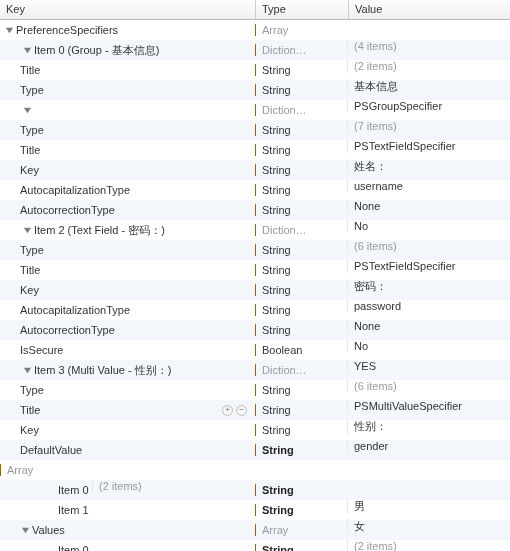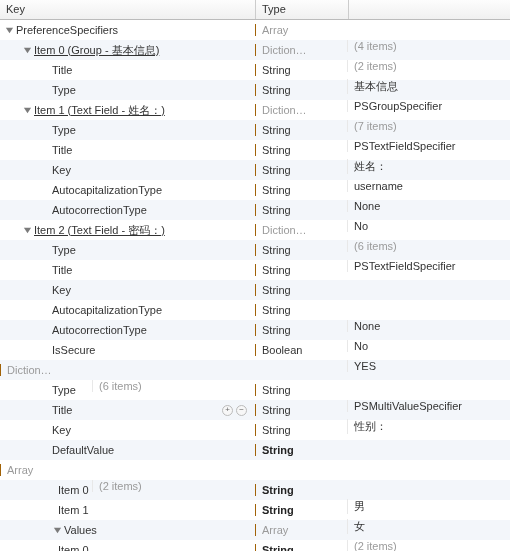--- a/index.html
+++ b/index.html
@@ -63,22 +63,22 @@
     height: 10px;
     display: inline-flex;
     align-items: center;
     justify-content: center;
     margin-right: 2px;
     color: #7b7b7b;
     font-size: 9px;
   }
   .tri svg { width: 9px; height: 9px; }
   .indent-0 { padding-left: 4px; }
-  .indent-1 { padding-left: 22px; text-decoration: underline; }
-  .indent-2 { padding-left: 52px; }
+  .indent-1 { padding-left: 22px; }
+  .indent-2 { padding-left: 20px; }
   .indent-3 { padding-left: 58px; text-align: right; }
   .pm {
     display: inline-flex;
     gap: 3px;
     margin-left: auto;
     margin-right: 4px;
   }
   .pm span {
     width: 11px; height: 11px;
     border-radius: 50%;
@@ -93,20 +93,21 @@
   }
 </style>
 </head>
 <body>
 
 <div class="header">
   <div class="col-key">Key</div>
   <div class="col-divider"></div>
   <div class="col-type">Type</div>
   <div class="col-divider"></div>
+  <div class="col-value">Value</div>
 </div>
 
 <div class="rows" id="rows">
     <div class="row">
       <div class="cell-key indent-0">
         <span class="tri">
           <svg viewBox="0 0 10 10">
             <polygon points="1,2 9,2 5,8" fill="#7b7b7b"></polygon>
           </svg>
         </span>
@@ -141,21 +142,20 @@
       <div class="cell-type">String</div>
       <div class="cell-value">PSGroupSpecifier</div>
     </div>
     <div class="row">
       <div class="cell-key indent-1">
         <span class="tri">
           <svg viewBox="0 0 10 10">
             <polygon points="1,2 9,2 5,8" fill="#7b7b7b"></polygon>
           </svg>
         </span>
-        <span>Item 1 (Text Field - 姓名：)</span>
       </div>
       <div class="cell-type gray">Diction…</div>
       <div class="cell-value gray">(7 items)</div>
     </div>
     <div class="row">
       <div class="cell-key indent-2">
         <span>Type</span>
       </div>
       <div class="cell-type">String</div>
       <div class="cell-value">PSTextFieldSpecifier</div>
@@ -205,26 +205,28 @@
         <span>Type</span>
       </div>
       <div class="cell-type">String</div>
       <div class="cell-value">PSTextFieldSpecifier</div>
     </div>
     <div class="row">
       <div class="cell-key indent-2">
         <span>Title</span>
       </div>
       <div class="cell-type">String</div>
+      <div class="cell-value">密码：</div>
     </div>
     <div class="row">
       <div class="cell-key indent-2">
         <span>Key</span>
       </div>
       <div class="cell-type">String</div>
+      <div class="cell-value">password</div>
     </div>
     <div class="row">
       <div class="cell-key indent-2">
         <span>AutocapitalizationType</span>
       </div>
       <div class="cell-type">String</div>
       <div class="cell-value">None</div>
     </div>
     <div class="row">
       <div class="cell-key indent-2">
@@ -234,20 +236,28 @@
       <div class="cell-value">No</div>
     </div>
     <div class="row">
       <div class="cell-key indent-2">
         <span>IsSecure</span>
       </div>
       <div class="cell-type">Boolean</div>
       <div class="cell-value">YES</div>
     </div>
     <div class="row">
+      <div class="cell-key indent-1">
+        <span class="tri">
+          <svg viewBox="0 0 10 10">
+            <polygon points="1,2 9,2 5,8" fill="#7b7b7b"></polygon>
+          </svg>
+        </span>
+        <span>Item 3 (Multi Value - 性别：)</span>
+      </div>
       <div class="cell-type gray">Diction…</div>
       <div class="cell-value gray">(6 items)</div>
     </div>
     <div class="row">
       <div class="cell-key indent-2">
         <span>Type</span>
       </div>
       <div class="cell-type">String</div>
       <div class="cell-value">PSMultiValueSpecifier</div>
     </div>
@@ -260,20 +270,21 @@
         </span>
       </div>
       <div class="cell-type">String</div>
       <div class="cell-value">性别：</div>
     </div>
     <div class="row">
       <div class="cell-key indent-2">
         <span>Key</span>
       </div>
       <div class="cell-type">String</div>
+      <div class="cell-value">gender</div>
     </div>
     <div class="row">
       <div class="cell-key indent-2">
         <span>DefaultValue</span>
       </div>
       <div class="cell-type bold">String</div>
       <div class="cell-value"></div>
     </div>
     <div class="row">
       <div class="cell-type gray">Array</div>

